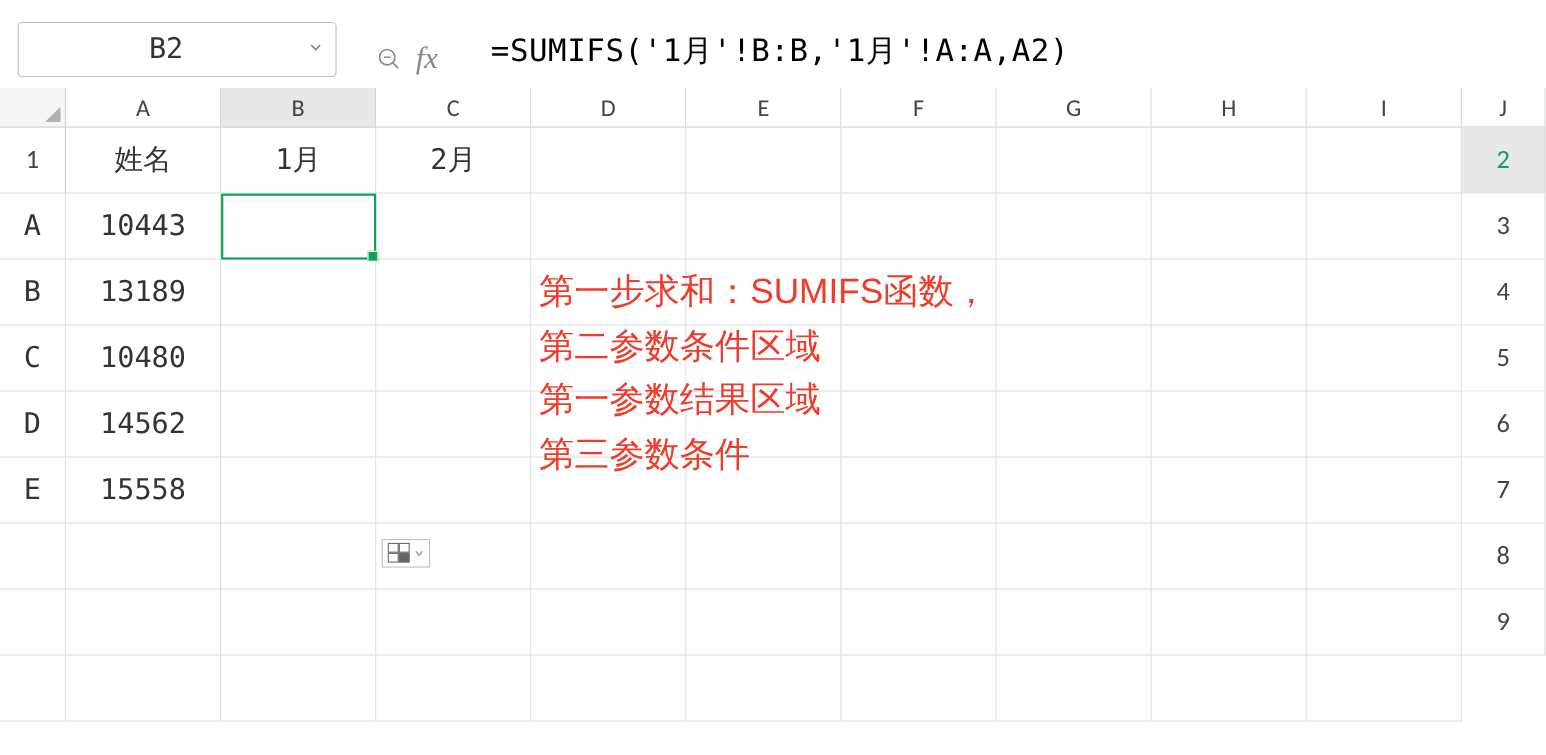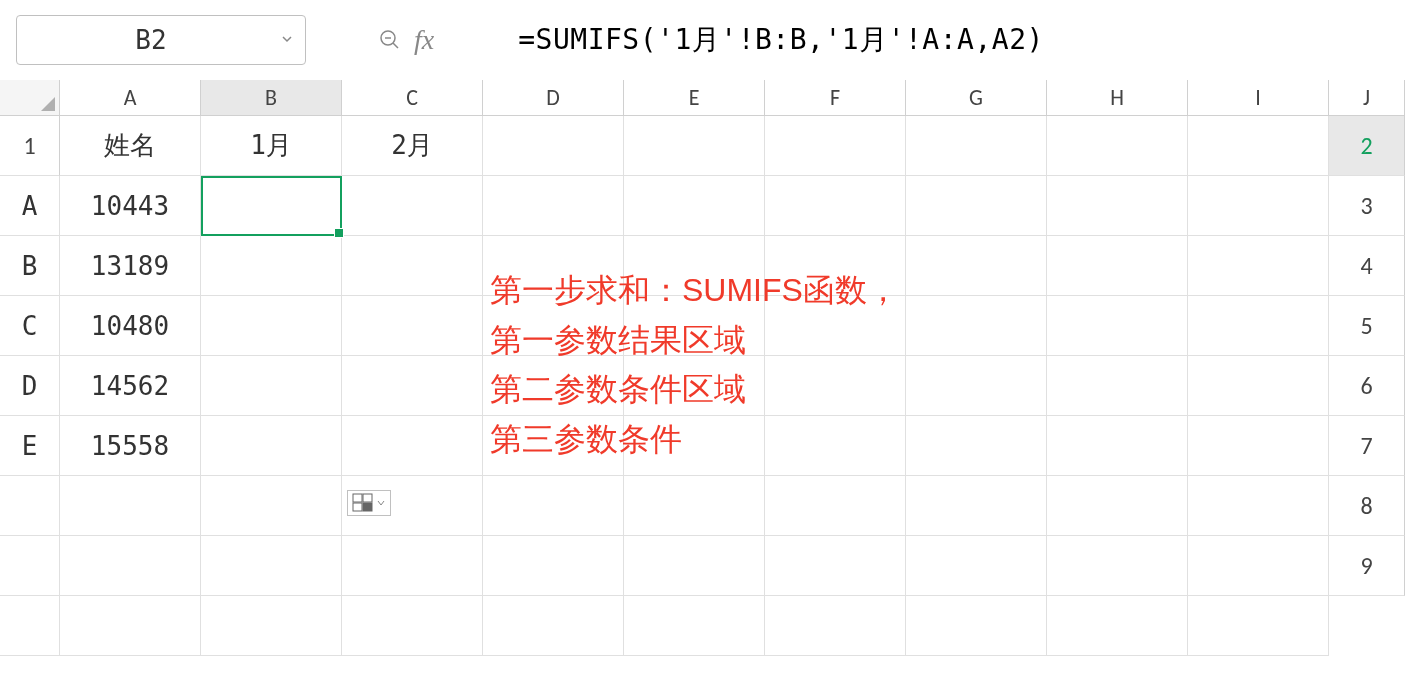--- a/index.html
+++ b/index.html
@@ -7,24 +7,24 @@
       font-family: "Microsoft YaHei", "SimSun", Arial, sans-serif;
       background: #ffffff;
       overflow: hidden;
       width: 1405px;
       height: 686px;
     }
     
     
     .formula-bar-area {
       display: flex;
-      align-items: center;
+      align-items: flex-end;
       padding: 10px 16px;
       height: 80px;
-      gap: 72px;
+      gap: 36px;
     }
     
     .name-box {
       display: flex;
       align-items: center;
       border: 1px solid #c0c0c0;
       border-radius: 4px;
       width: 290px;
       height: 50px;
       padding: 0 8px;
@@ -175,21 +175,20 @@
     
     .annotation {
       position: absolute;
       color: #f03a2a;
       font-size: 32px;
       line-height: 1.55;
       font-family: "Microsoft YaHei", sans-serif;
       font-weight: 400;
       z-index: 50;
       pointer-events: none;
-      margin-top: 26px;
     }
     
     
     .autofill-button {
       position: absolute;
       display: flex;
       align-items: center;
       border: 1px solid #c0c0c0;
       background: #fff;
       padding: 2px 4px;
@@ -353,17 +352,17 @@
       <rect x="1" y="10" width="9" height="8" fill="none" stroke="#666" stroke-width="1"></rect>
       <rect x="11" y="10" width="9" height="8" fill="#666" stroke="#666" stroke-width="1"></rect>
     </svg>
     <svg width="10" height="20" viewBox="0 0 10 20" style="margin-left:2px;">
       <path d="M2 8 L5 12 L8 8" stroke="#888" stroke-width="1" fill="none"></path>
     </svg>
   </div>
 
   <div class="annotation" style="left: 490px; top: 160px;">
     <div>第一步求和：SUMIFS函数，</div>
+    <div>第二参数条件区域</div>
     <div>第一参数结果区域</div>
-    <div>第二参数条件区域</div>
     <div>第三参数条件</div>
   </div>
 </div>
 
 </body></html>

